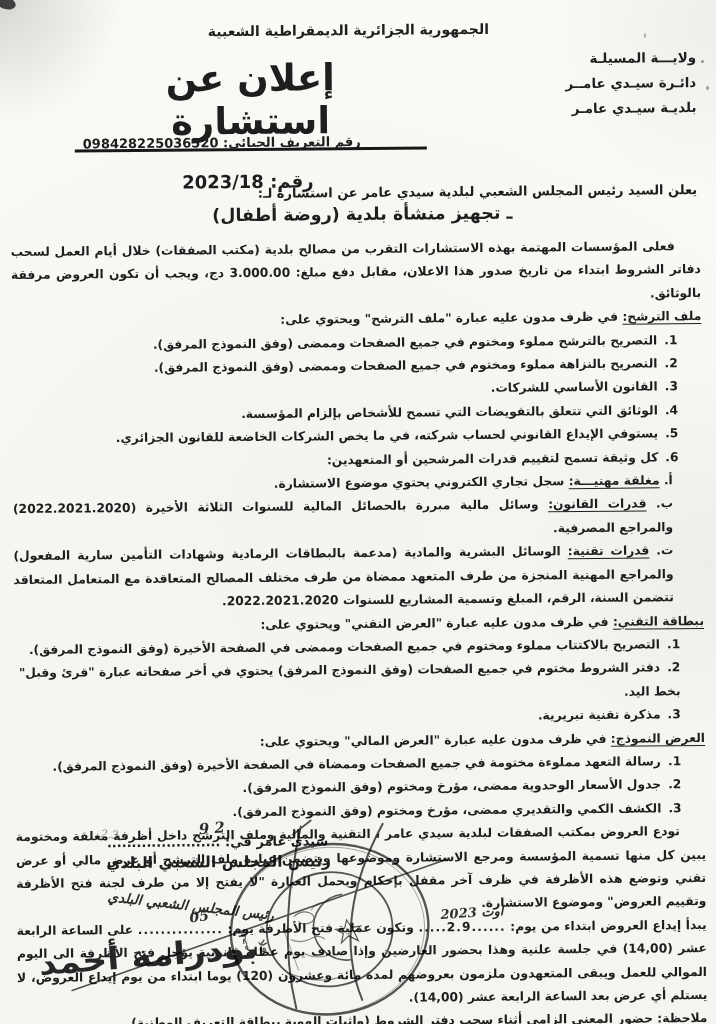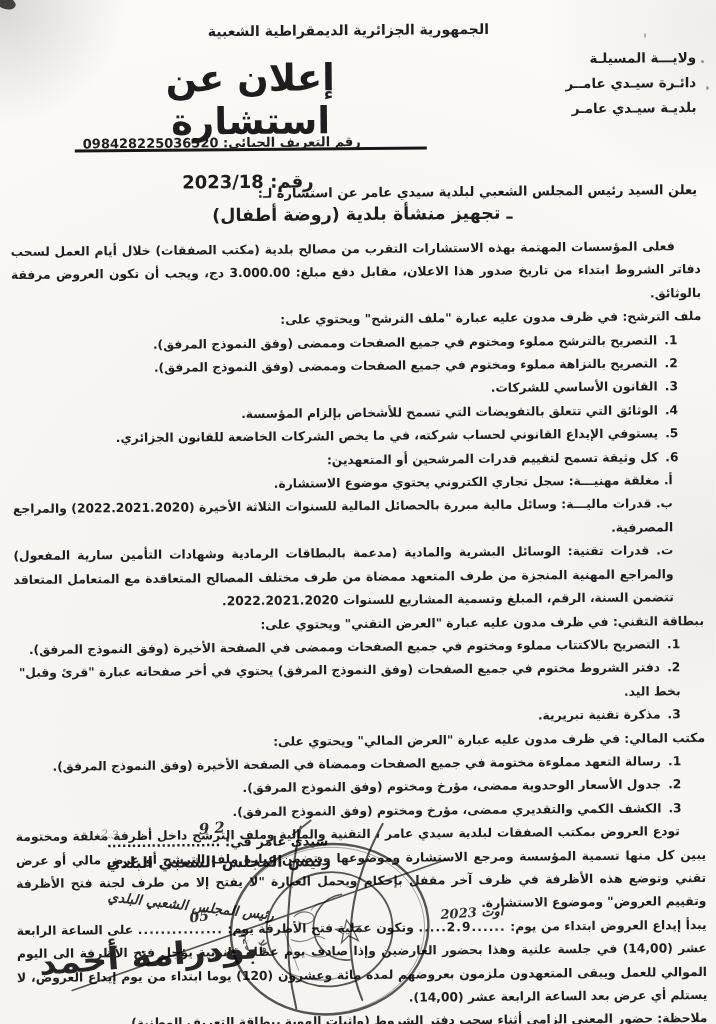--- a/index.html
+++ b/index.html
@@ -8,21 +8,21 @@
     background:
       radial-gradient(circle at 0% 0%, rgba(70,70,70,.20), transparent 10%),
       radial-gradient(circle at 100% 2%, rgba(90,90,90,.08), transparent 14%),
       radial-gradient(circle at 100% 55%, rgba(120,120,120,.07), transparent 22%),
       radial-gradient(circle at 45% 45%, rgba(140,140,140,.04), transparent 70%),
       linear-gradient(#fbfaf7,#f5f4f0);
     font-family:"DejaVu Sans",sans-serif;color:#1e1e1e;
   }
   .content{position:absolute;inset:0;transform:rotate(-0.5deg);direction:rtl;}
   .abs{position:absolute;}
-  .u{text-decoration-thickness:1.4px;text-underline-offset:3px;font-weight:bold;}
+  .u{text-decoration:underline;text-decoration-thickness:1.4px;text-underline-offset:3px;font-weight:bold;}
   
   .republic{top:22px;left:180px;width:345px;text-align:center;font-size:14px;font-weight:bold;letter-spacing:0;}
   .hdr-right{top:48px;right:16px;text-align:right;font-size:13.5px;font-weight:bold;line-height:25px;}
   .title-wrap{top:56px;left:78px;width:352px;text-align:center;}
   .title-text{display:inline-block;font-size:37px;font-weight:bold;border-bottom:3px solid #181818;padding:0 10px 5px;}
   .taxline{top:134px;left:86px;font-size:13px;font-weight:bold;}
   .numline{top:170px;left:185px;font-size:18px;font-weight:bold;}
   .announce{top:185px;right:16px;font-size:13px;font-weight:bold;}
   .subject{top:204px;left:185px;width:360px;text-align:center;font-size:17.5px;font-weight:bold;}
   
@@ -82,29 +82,29 @@
 
       <p class="just"><span class="u">ملف الترشح:</span><span> في ظرف مدون عليه عبارة "ملف الترشح" ويحتوي على:</span></p>
       <div class="item"><span class="mark">1.</span> <span>التصريح بالترشح مملوء ومختوم في جميع الصفحات وممضى (وفق النموذج المرفق).</span></div>
       <div class="item"><span class="mark">2.</span> <span>التصريح بالنزاهة مملوء ومختوم في جميع الصفحات وممضى (وفق النموذج المرفق).</span></div>
       <div class="item"><span class="mark">3.</span> <span>القانون الأساسي للشركات.</span></div>
       <div class="item"><span class="mark">4.</span> <span>الوثائق التي تتعلق بالتفويضات التي تسمح للأشخاص بإلزام المؤسسة.</span></div>
       <div class="item"><span class="mark">5.</span> <span>يستوفي الإيداع القانوني لحساب شركته، في ما يخص الشركات الخاضعة للقانون الجزائري.</span></div>
       <div class="item"><span class="mark">6.</span> <span>كل وثيقة تسمح لتقييم قدرات المرشحين أو المتعهدين:</span></div>
 
       <div class="cap just"><span class="mark">أ.</span> <span class="u">مغلقة مهنيـــة:</span><span> سجل تجاري الكتروني يحتوي موضوع الاستشارة.</span></div>
-      <div class="cap just"><span class="mark">ب.</span> <span class="u">قدرات ماليـــة:</span><span> وسائل مالية مبررة بالحصائل المالية للسنوات الثلاثة الأخيرة (2022.2021.2020) والمراجع المصرفية.</span></div>
+      <div class="cap just"><span class="mark">ب.</span> <span class="u">قدرات القانون:</span><span> وسائل مالية مبررة بالحصائل المالية للسنوات الثلاثة الأخيرة (2022.2021.2020) والمراجع المصرفية.</span></div>
       <div class="cap just"><span class="mark">ت.</span> <span class="u">قدرات تقنية:</span><span> الوسائل البشرية والمادية (مدعمة بالبطاقات الرمادية وشهادات التأمين سارية المفعول) والمراجع المهنية المنجزة من طرف المتعهد ممضاة من طرف مختلف المصالح المتعاقدة مع المتعامل المتعاقد تتضمن السنة، الرقم، المبلغ وتسمية المشاريع للسنوات 2022.2021.2020.</span></div>
 
       <p class="just"><span class="u">ببطاقة التقني:</span><span> في ظرف مدون عليه عبارة "العرض التقني" ويحتوي على:</span></p>
       <div class="item"><span class="mark">1.</span> <span>التصريح بالاكتتاب مملوء ومختوم في جميع الصفحات وممضى في الصفحة الأخيرة (وفق النموذج المرفق).</span></div>
       <div class="item"><span class="mark">2.</span> <span>دفتر الشروط مختوم في جميع الصفحات (وفق النموذج المرفق) يحتوي في أخر صفحاته عبارة "قرئ وقبل" بخط اليد.</span></div>
       <div class="item"><span class="mark">3.</span> <span>مذكرة تقنية تبريرية.</span></div>
 
-      <p class="just"><span class="u">مكتب المالي:</span><span> في ظرف مدون عليه عبارة "العرض المالي" ويحتوي على:</span></p>
+      <p class="just"><span class="u">العرض النموذج:</span><span> في ظرف مدون عليه عبارة "العرض المالي" ويحتوي على:</span></p>
       <div class="item"><span class="mark">1.</span> <span>رسالة التعهد مملوءة مختومة في جميع الصفحات وممضاة في الصفحة الأخيرة (وفق النموذج المرفق).</span></div>
       <div class="item"><span class="mark">2.</span> <span>جدول الأسعار الوحدوية ممضى، مؤرخ ومختوم (وفق النموذج المرفق).</span></div>
       <div class="item"><span class="mark">3.</span> <span>الكشف الكمي والتقديري ممضى، مؤرخ ومختوم (وفق النموذج المرفق).</span></div>
 
       <p class="just indent">تودع العروض بمكتب الصفقات لبلدية سيدي عامر ، التقنية والمالية وملف الترشح داخل أظرفة مغلقة ومختومة يبين كل منها تسمية المؤسسة ومرجع الاستشارة وموضوعها ويتضمن عبارة ملف الترشح أو عرض مالي أو عرض تقني وتوضع هذه الأظرفة في ظرف آخر مقفل بإحكام ويحمل العبارة "لا يفتح إلا من طرف لجنة فتح الأظرفة وتقييم العروض" وموضوع الاستشارة.</p>
 
       <p class="just"><span>يبدأ إيداع العروض ابتداء من يوم: </span><span class="dots-wrap"><span class="dots">......2.9.....</span><span class="hand hw1">اوت 2023</span></span><span> وتكون عملية فتح الأظرفة يوم: </span><span class="dots-wrap"><span class="dots">...............</span><span class="hand hw2">05</span></span><span> على الساعة الرابعة عشر (14,00) في جلسة علنية وهذا بحضور العارضين وإذا صادف يوم عطلة قانونية يؤجل فتح الأظرفة الى اليوم الموالي للعمل ويبقى المتعهدون ملزمون بعروضهم لمدة مائة وعشرون (120) يوما ابتداء من يوم إيداع العروض، لا يستلم أي عرض بعد الساعة الرابعة عشر (14,00).</span></p>
 
       <p class="just"><span class="u">ملاحظة:</span><span> حضور المعني الزامي أثناء سحب دفتر الشروط (واثبات الهوية ببطاقة التعريف الوطنية).</span></p>
     </div>

